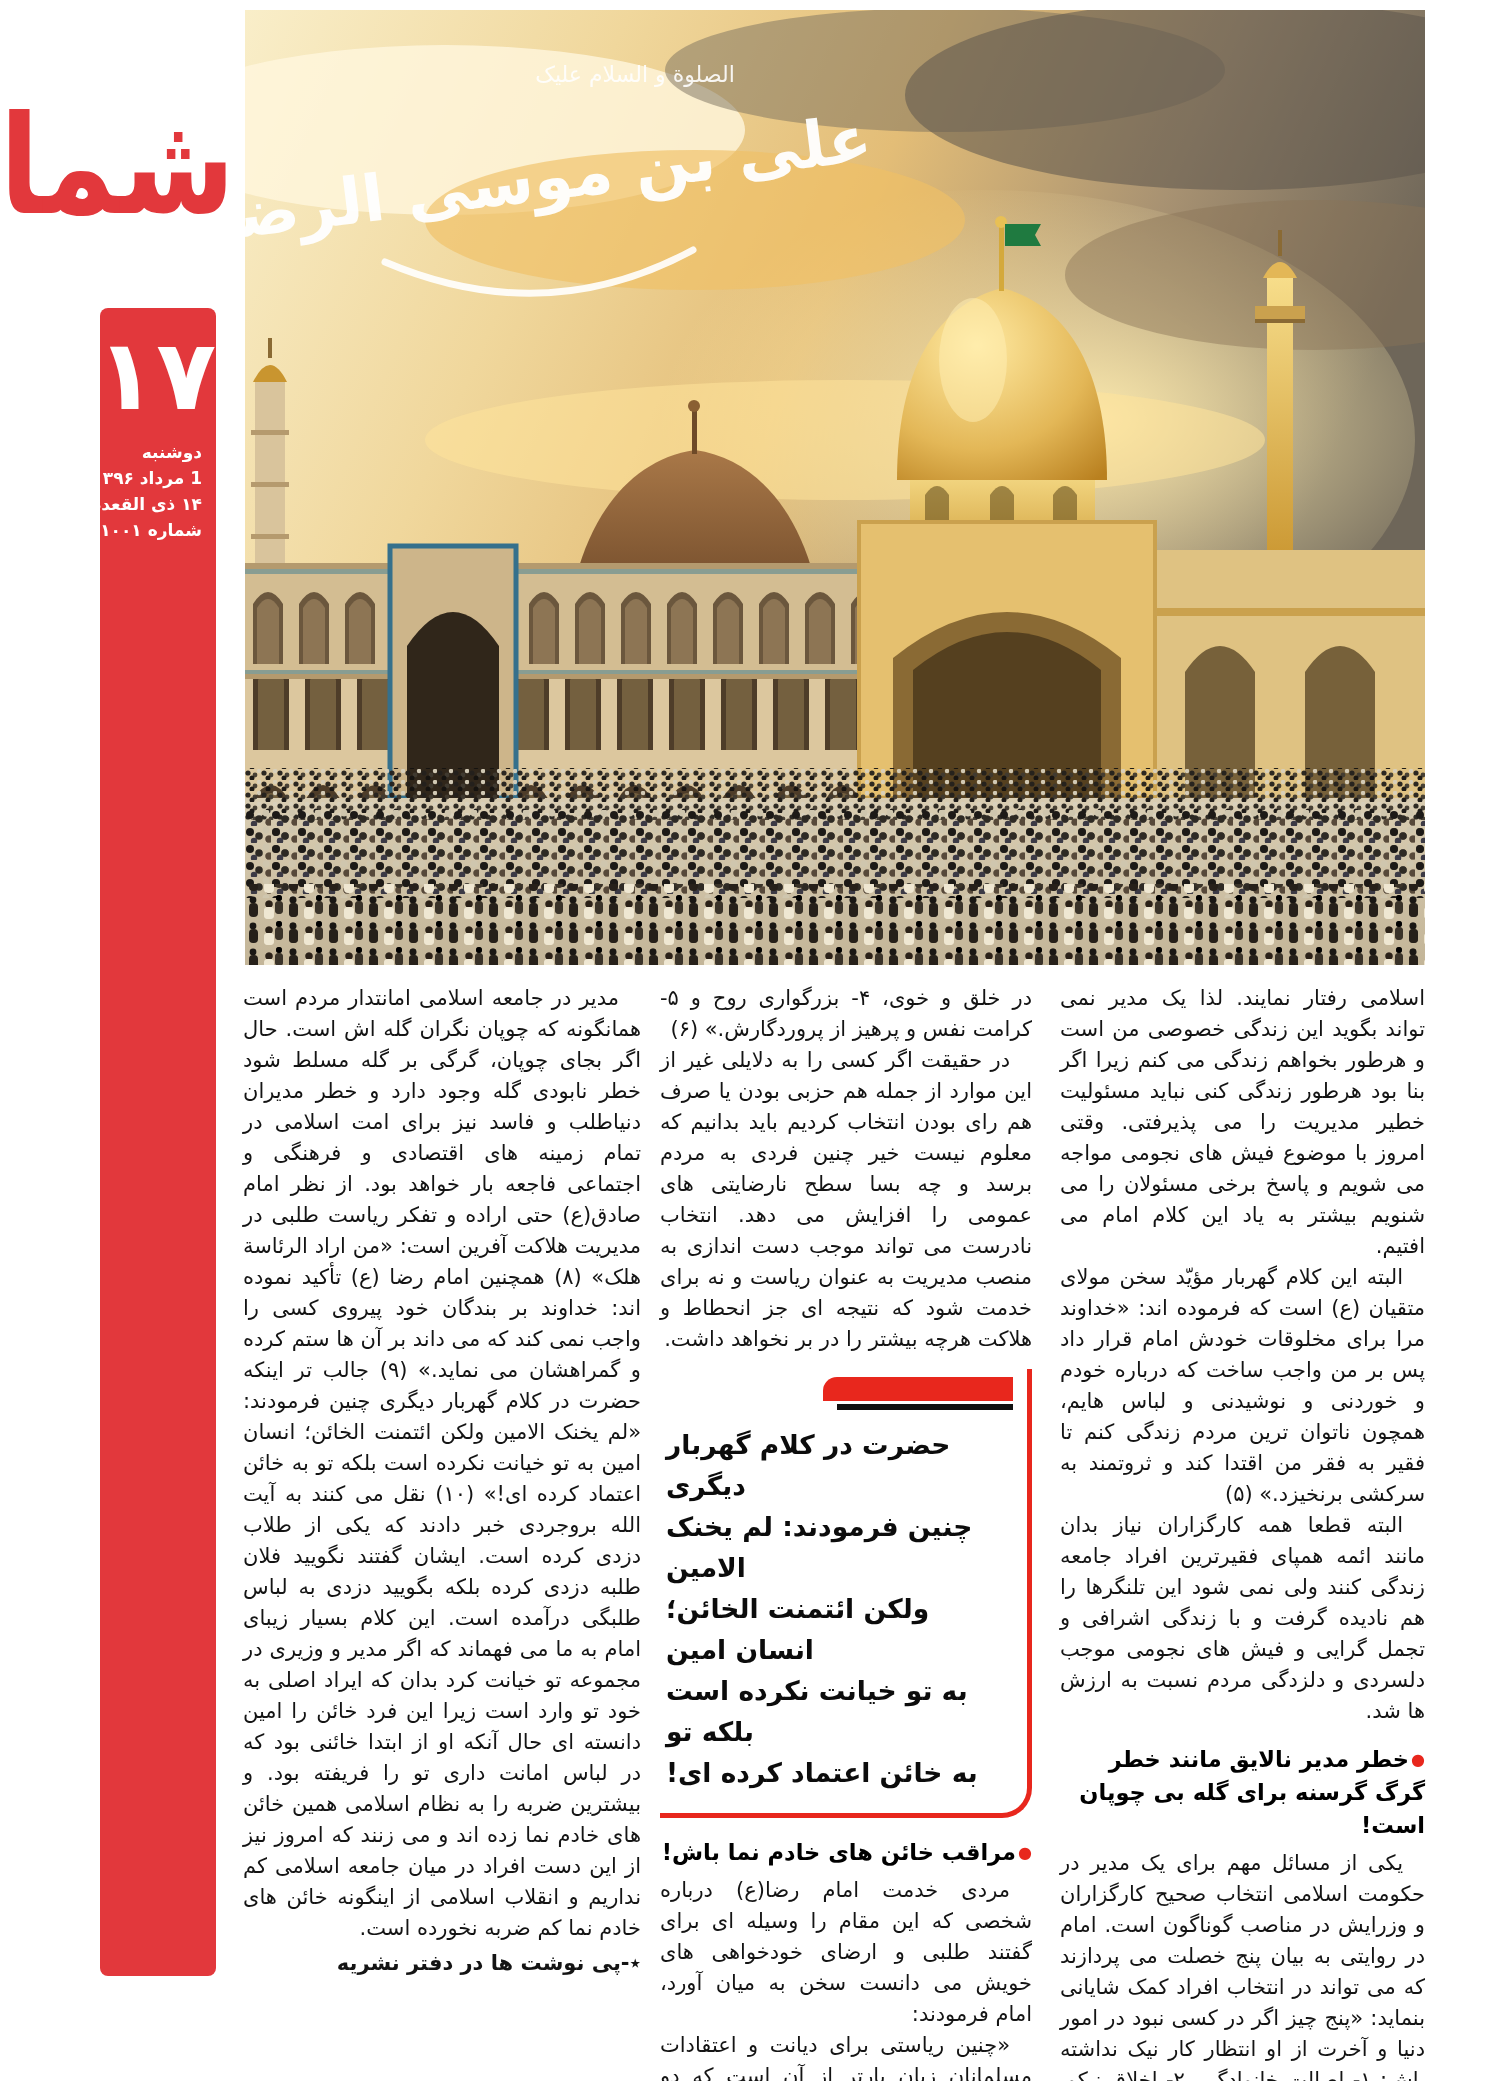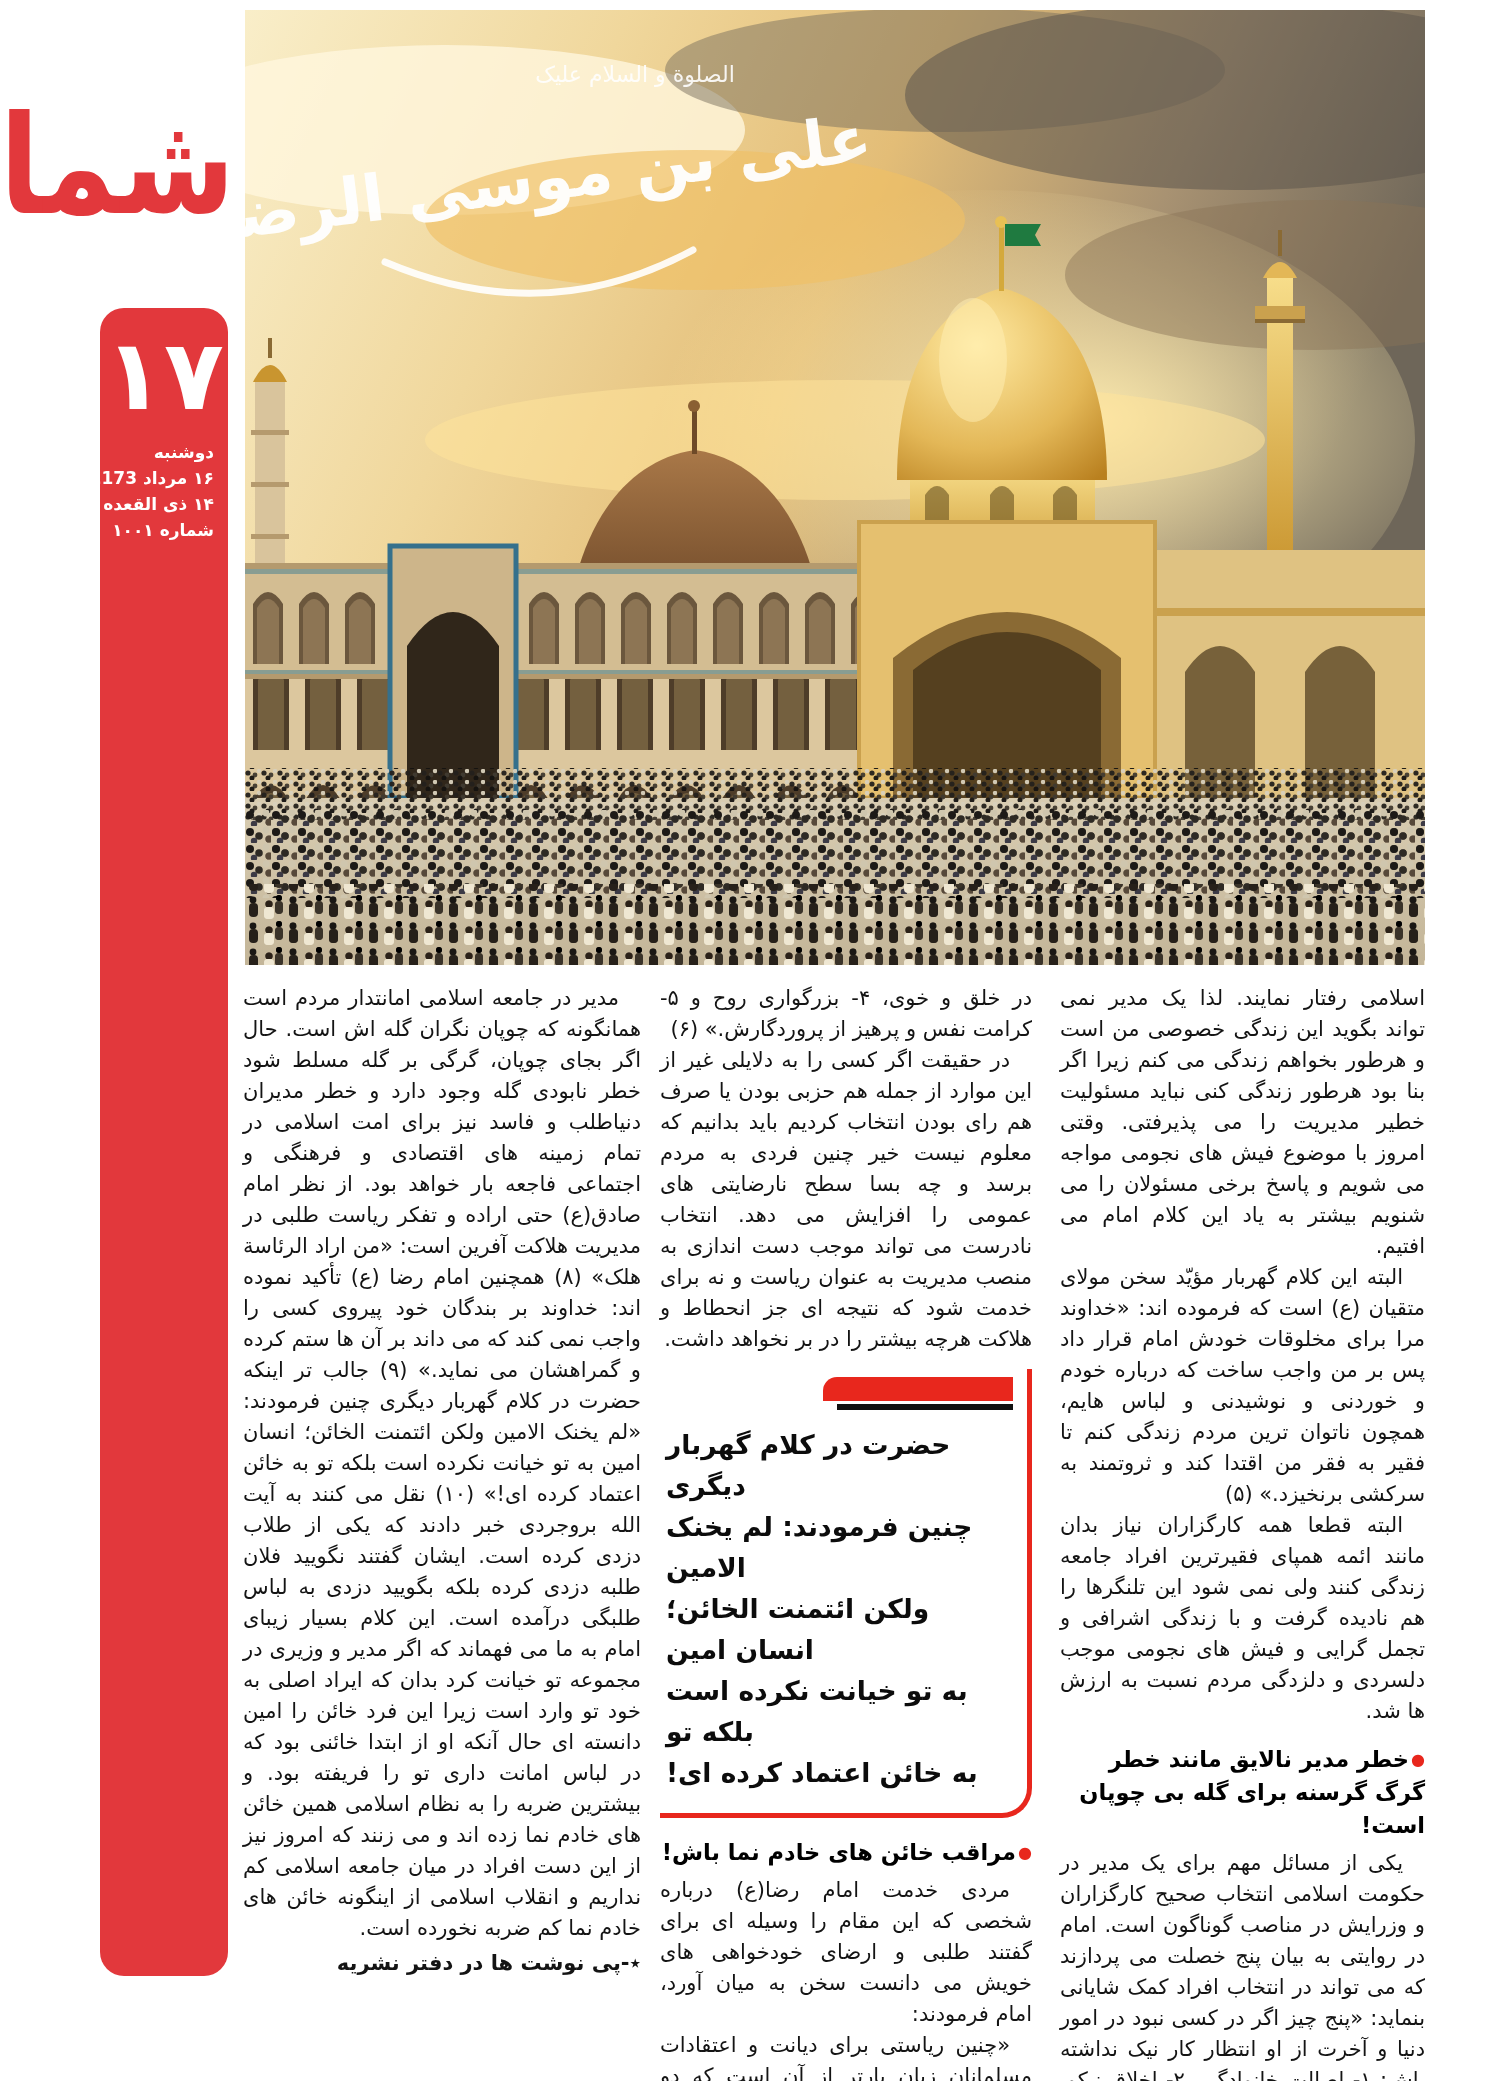--- a/index.html
+++ b/index.html
@@ -6,22 +6,22 @@
     --red:#e2383c;
     --accent:#e8271d;
     --ink:#141414;
   }
   html,body{margin:0;padding:0;background:#ffffff;}
   .page{position:relative;width:1500px;height:2081px;margin:0 auto;background:#fff;overflow:hidden;
         font-family:"DejaVu Sans",sans-serif;direction:rtl;}
   
   .logo{position:absolute;left:70px;top:52px;width:165px;height:245px;color:var(--red);
         font-size:116px;font-weight:700;line-height:230px;text-align:center;transform:scaleY(1.18);}
-  .sidebar{position:absolute;left:100px;top:308px;width:128px;height:1668px;background:var(--red);
-           border-radius:24px;}
+  .sidebar{position:absolute;left:100px;top:308px;width:116px;height:1668px;background:var(--red);
+           border-radius:8px;}
   .issue-num{color:#fff;font-size:98px;font-weight:700;text-align:center;margin-top:16px;line-height:1.05;}
   .dates{margin-top:12px;padding:0 14px;color:#ffffff;text-align:right;font-size:17px;font-weight:700;
          line-height:26px;}
   .dates div{white-space:nowrap;}
   
   .photo{position:absolute;left:245px;top:10px;width:1180px;height:955px;}
   .photo svg{display:block;width:100%;height:100%;}
   
   .col{position:absolute;top:983px;color:var(--ink);}
   .col-right{left:1060px;width:365px;}
@@ -43,21 +43,21 @@
 </head>
 <body>
 
 <div class="page">
 
   <div class="logo">شما</div>
   <div class="sidebar">
     <div class="issue-num">۱۷</div>
     <div class="dates">
       <div>دوشنبه</div>
-      <div>۱۶ مرداد 2173</div>
+      <div>1 مرداد ۱۳۹۶</div>
       <div>۱۴ ذی القعده ۱۴۳۸</div>
       <div>شماره ۱۰۰۱</div>
     </div>
   </div>
 
   <div class="photo">
     <svg viewBox="0 0 1180 955" preserveAspectRatio="none">
       <defs>
         <linearGradient id="g-sky" x1="0" y1="0" x2="1" y2="0.3">
           <stop offset="0" stop-color="#f9eec9"></stop>

